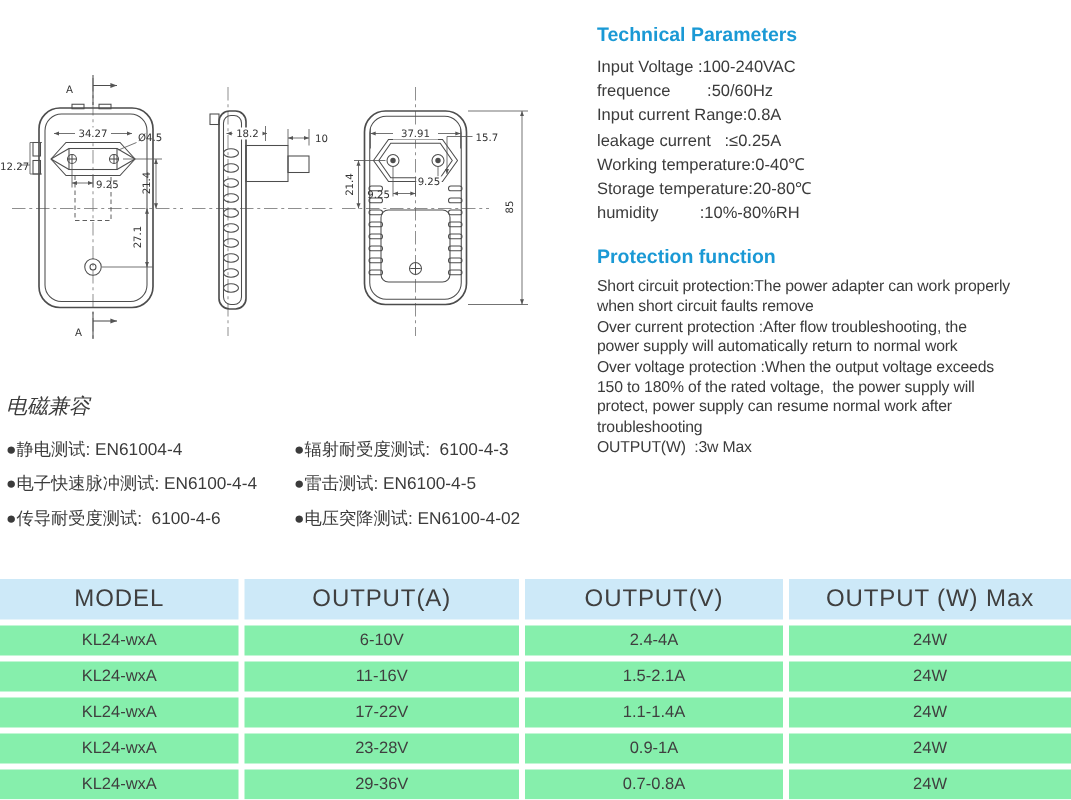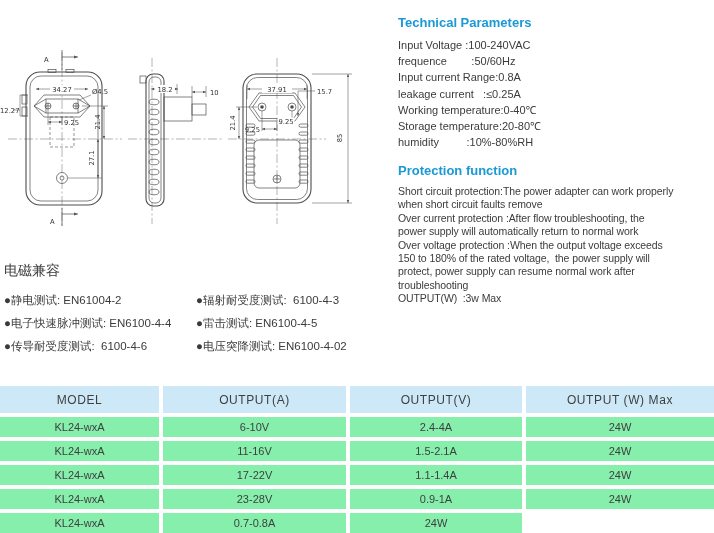--- a/index.html
+++ b/index.html
@@ -15,29 +15,29 @@
   .dm{font:6.8px "DejaVu Sans",sans-serif;fill:#333;}
   .wbg{fill:#fff;}
   
   .sec-title{margin:0 0 7px 0;font-size:13px;font-weight:bold;color:#1a99d5;}
   .tech-params{position:absolute;left:398px;top:15px;}
   .tp-line{font-size:11px;line-height:16.2px;white-space:pre;}
   .protection{position:absolute;left:398px;top:163px;width:318px;}
   .pf-line{font-size:10.5px;line-height:13.4px;white-space:pre;letter-spacing:-0.1px;}
   
   .emc{position:absolute;left:4px;top:262px;}
-  .emc-title{margin:0 0 9px 0;font-size:14px;font-weight:normal;color:#3b3b3b;}
+  .emc-title{margin:0 0 9px 0;font-size:14px;font-weight:normal;color:#3b3b3b;font-style:italic;}
   .emc-cols{display:flex;}
   .emc-col-left{width:192px;}
   .emc-item{font-size:11.5px;line-height:23px;white-space:pre;}
   
   .spec-table{position:absolute;left:0;top:386px;width:714px;}
   .t-row{display:grid;grid-template-columns:159px 183px 172px 188px;column-gap:4px;margin-bottom:4px;}
   .th{height:27px;background:#cde9f8;display:flex;align-items:center;justify-content:center;
-      font-size:12px;letter-spacing:0.6px;color:#3f3f3f;}
+      font-size:16px;letter-spacing:0.6px;color:#3f3f3f;}
   .td{height:20px;background:#86efac;display:flex;align-items:center;justify-content:center;
       font-size:11px;color:#3f3f3f;}
 </style>
 </head>
 <body>
 
 <div class="page">
 
   <svg class="drawings" width="395" height="250" viewBox="0 0 395 250">
     <defs>
@@ -234,21 +234,21 @@
         <div class="pf-line">protect, power supply can resume normal work after</div>
         <div class="pf-line">troubleshooting</div>
         <div class="pf-line">OUTPUT(W)  :3w Max</div>
       </div>
   </section>
 
   <section class="emc">
     <h3 class="emc-title">电磁兼容</h3>
     <div class="emc-cols">
       <div class="emc-col emc-col-left">
-          <div class="emc-item">●静电测试: EN61004-2</div>
+          <div class="emc-item">●静电测试: EN61004-4</div>
           <div class="emc-item">●电子快速脉冲测试: EN6100-4-4</div>
           <div class="emc-item">●传导耐受度测试:  6100-4-6</div>
         </div>
       <div class="emc-col">
           <div class="emc-item">●辐射耐受度测试:  6100-4-3</div>
           <div class="emc-item">●雷击测试: EN6100-4-5</div>
           <div class="emc-item">●电压突降测试: EN6100-4-02</div>
         </div>
     </div>
   </section>
@@ -280,19 +280,20 @@
         <div class="td">24W</div>
       </div>
         <div class="t-row">
         <div class="td">KL24-wxA</div>
         <div class="td">23-28V</div>
         <div class="td">0.9-1A</div>
         <div class="td">24W</div>
       </div>
         <div class="t-row">
         <div class="td">KL24-wxA</div>
+        <div class="td">29-36V</div>
         <div class="td">0.7-0.8A</div>
         <div class="td">24W</div>
       </div>
       </div>
   </section>
 
 </div>
 
 </body></html>

